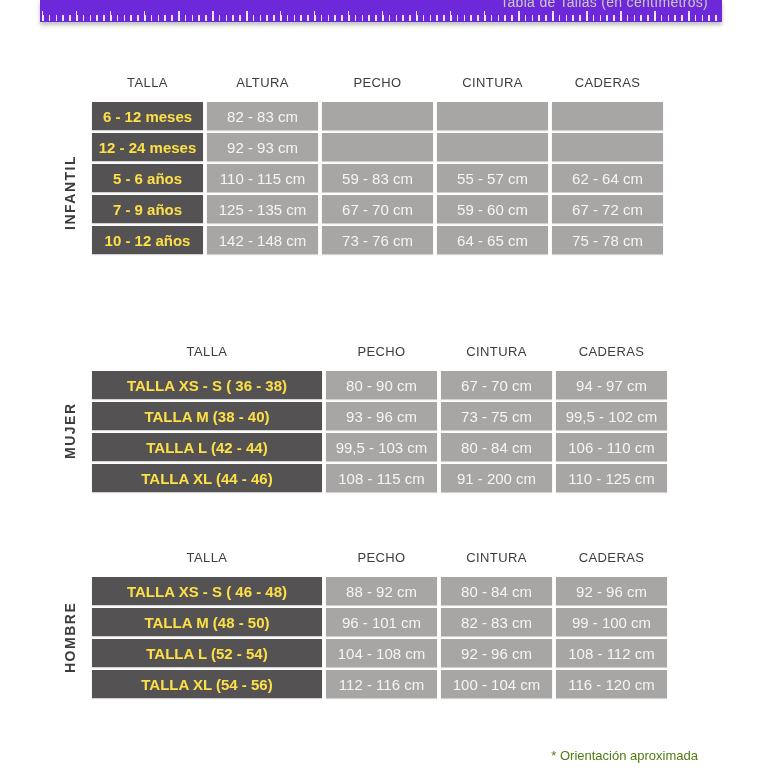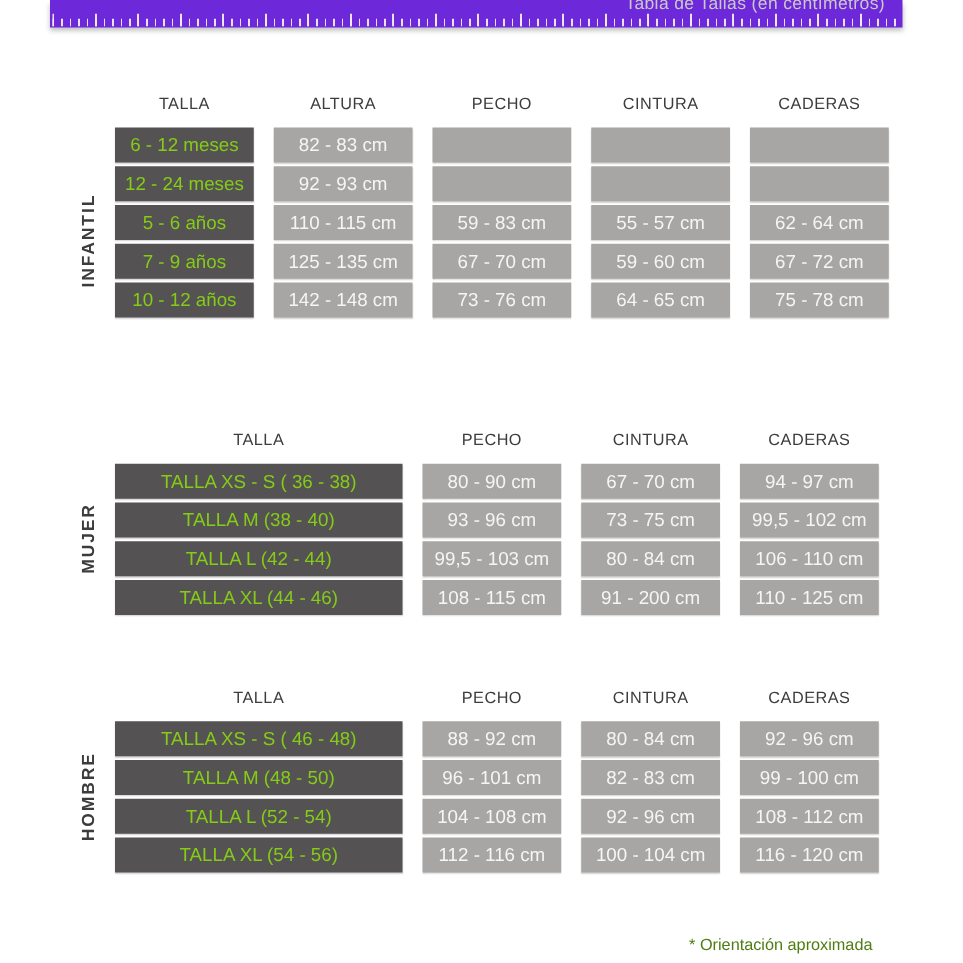--- a/index.html
+++ b/index.html
@@ -24,34 +24,34 @@
     background-position:left bottom, left bottom;
     background-repeat:no-repeat, no-repeat;
   }
   .ruler-title {
     position:absolute; right:14px; top:-6px;
     font-size:14px; color:#cbc8c8; white-space:nowrap; letter-spacing:.3px;
   }
 
   
   .tbl { position:absolute; left:92px; }
-  .thead, .trow { display:grid; column-gap:16px; }
+  .thead, .trow { display:grid; column-gap:4px; }
   .cols5 { grid-template-columns:111px 111px 111px 111px 111px; }
   .cols4 { grid-template-columns:230px 111px 111px 111px; }
   .thead { height:28px; margin-bottom:6px; align-items:center; }
   .th {
     text-align:center; font-size:13px; color:#3e3d3d; letter-spacing:.4px;
   }
   .trow { margin-bottom:3px; }
   .td {
     height:28px; display:flex; align-items:center; justify-content:center;
     background:#a8a6a4; color:#f6f5f3; font-size:15px; white-space:nowrap;
     box-shadow:0 1px 1px rgba(0,0,0,.18);
   }
-  .td.dark { background:#555254; color:#84cc16; }
+  .td.dark { background:#555254; color:#fde047;font-weight:bold; }
 
   #tbl-infantil { top:68px; }
   #tbl-mujer    { top:337px; }
   #tbl-hombre   { top:543px; }
 
   
   .vlabel {
     position:absolute; left:60px; width:20px;
     writing-mode:vertical-rl; transform:rotate(180deg);
     display:flex; align-items:center; justify-content:center;

